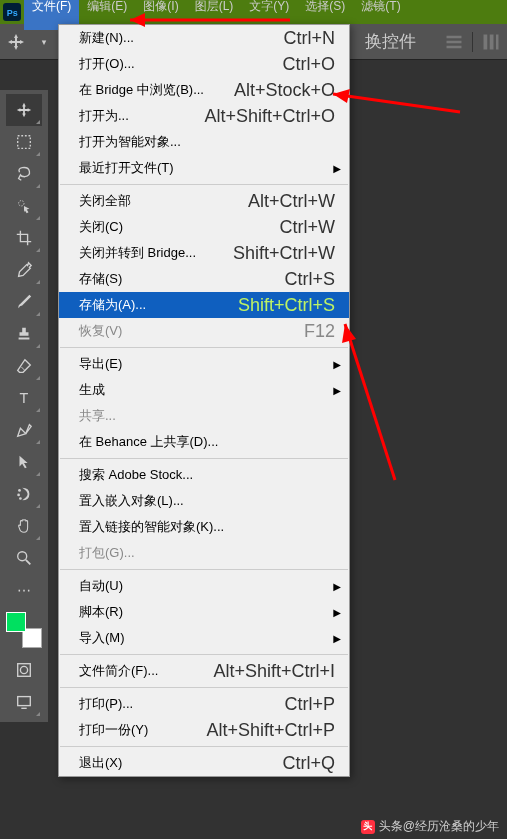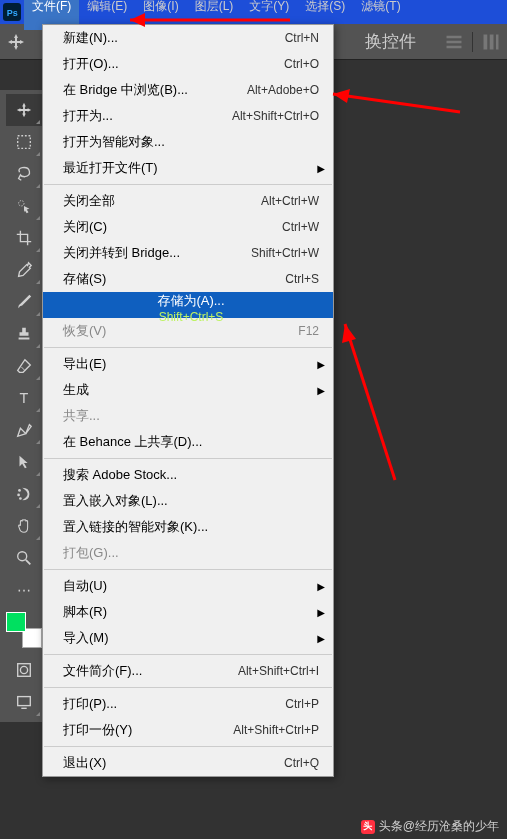--- a/index.html
+++ b/index.html
@@ -1,17 +1,17 @@
 <!DOCTYPE html>
 <html><head>
 <meta charset="utf-8">
 <style>
 * { margin: 0; padding: 0; box-sizing: border-box; font-family: "Microsoft YaHei", sans-serif; }
 body { width: 507px; height: 839px; background: #323232; overflow: hidden; position: relative; }
-.top-bar { height: 24px; background: #1d4ed8; display: flex; align-items: center; }
+.top-bar { height: 24px; background: #4d7c0f; display: flex; align-items: center; }
 .ps-logo { width: 24px; height: 24px; display: flex; align-items: center; justify-content: center; }
 .ps-logo svg { width: 18px; height: 18px; }
 .menubar { display: flex; height: 36px; }
 .menubar-item { color: #ccc; font-size: 12px; padding: 4px 8px; cursor: default; }
 .menubar-item.active { background: #3a74c5; color: #fff; }
 .options-bar { height: 36px; background: #535353; display: flex; align-items: center; padding: 0 6px; gap: 8px; border-bottom: 1px solid #222; }
 .opt-icon { width: 20px; height: 20px; display: flex; align-items: center; justify-content: center; color: #ccc; }
 .opt-label { color: #ccc; font-size: 17px; margin-left: auto; margin-right: 20px; }
 .opt-sep { width: 1px; height: 20px; background: #333; }
 .tab-strip { height: 30px; background: #323232; display: flex; align-items: center; padding-left: 48px; position: relative; }
@@ -20,26 +20,26 @@
 .left-rail { position: absolute; left: 0; top: 60px; width: 10px; height: 26px; background: #535353; display: flex; align-items: center; justify-content: center; }
 .left-rail-arr { color: #999; font-size: 8px; }
 .toolbox { position: absolute; left: 0; top: 90px; width: 48px; background: #535353; display: flex; flex-direction: column; align-items: center; padding: 4px 0; }
 .tool { width: 36px; height: 32px; display: flex; align-items: center; justify-content: center; color: #d0d0d0; position: relative; }
 .tool svg { width: 18px; height: 18px; }
 .tool.sel { background: #3a3a3a; }
 .tool-tri { position: absolute; bottom: 2px; right: 2px; width: 0; height: 0; border-left: 4px solid transparent; border-bottom: 4px solid #888; }
 .swatches { width: 36px; height: 36px; position: relative; margin: 6px 0; }
 .sw-fg { width: 20px; height: 20px; background: #00e060; border: 1px solid #fff; position: absolute; top: 0; left: 0; }
 .sw-bg { width: 20px; height: 20px; background: #fff; border: 1px solid #aaa; position: absolute; bottom: 0; right: 0; }
-.dropdown { position: absolute; left: 42px; top: 24px; width: 292px; background: #f0f0f0; border: 1px solid #999; box-shadow: 2px 2px 8px rgba(0,0,0,0.4); z-index: 100; font-size: 13px; }
+.dropdown { position: absolute; left: 58px; top: 24px; width: 292px; background: #f0f0f0; border: 1px solid #999; box-shadow: 2px 2px 8px rgba(0,0,0,0.4); z-index: 100; font-size: 13px; }
 .dd-item { height: 26px; display: flex; align-items: center; padding: 0 14px 0 20px; color: #000; position: relative; }
-.dd-item.highlight { background: #0f5fbf; color: #fff; flex-direction: column; }
+.dd-item.highlight { background: #0f5fbf; color: #fff; }
 .dd-item.disabled { color: #888; gap: 9px; }
 .dd-label { flex: 1; }
-.dd-shortcut { color: #333; font-size: 12px; }
+.dd-shortcut { color: #333; font-size: 18px; }
 .dd-item.highlight .dd-shortcut { color: #bef264; }
 .dd-item.disabled .dd-shortcut { color: #888; }
 .dd-sep { height: 1px; background: #ccc; margin: 3px 1px; }
 .dd-sub { position: absolute; right: 8px; color: #000; font-size: 10px; }
 .arrow { position: absolute; z-index: 200; pointer-events: none; }
 .arrow-line { stroke: #ff0000; stroke-width: 3; fill: none; }
 .arrow-head { fill: #ff0000; }
 .watermark { position: absolute; right: 8px; bottom: 4px; color: #d0d0d0; font-size: 12px; display: flex; align-items: center; gap: 4px; }
 .wm-ico { width: 14px; height: 14px; background: #ff3040; border-radius: 3px; display: flex; align-items: center; justify-content: center; color: #fff; font-size: 9px; font-weight: bold; }
 </style>
@@ -220,21 +220,21 @@
     <div class="dd-item">
       <span class="dd-label">新建(N)...</span>
       <span class="dd-shortcut">Ctrl+N</span>
     </div>
     <div class="dd-item">
       <span class="dd-label">打开(O)...</span>
       <span class="dd-shortcut">Ctrl+O</span>
     </div>
     <div class="dd-item">
       <span class="dd-label">在 Bridge 中浏览(B)...</span>
-      <span class="dd-shortcut">Alt+Adobe+O</span>
+      <span class="dd-shortcut">Alt+Stock+O</span>
     </div>
     <div class="dd-item">
       <span class="dd-label">打开为...</span>
       <span class="dd-shortcut">Alt+Shift+Ctrl+O</span>
     </div>
     <div class="dd-item">
       <span class="dd-label">打开为智能对象...</span>
     </div>
     <div class="dd-item">
       <span class="dd-label">最近打开文件(T)</span>

